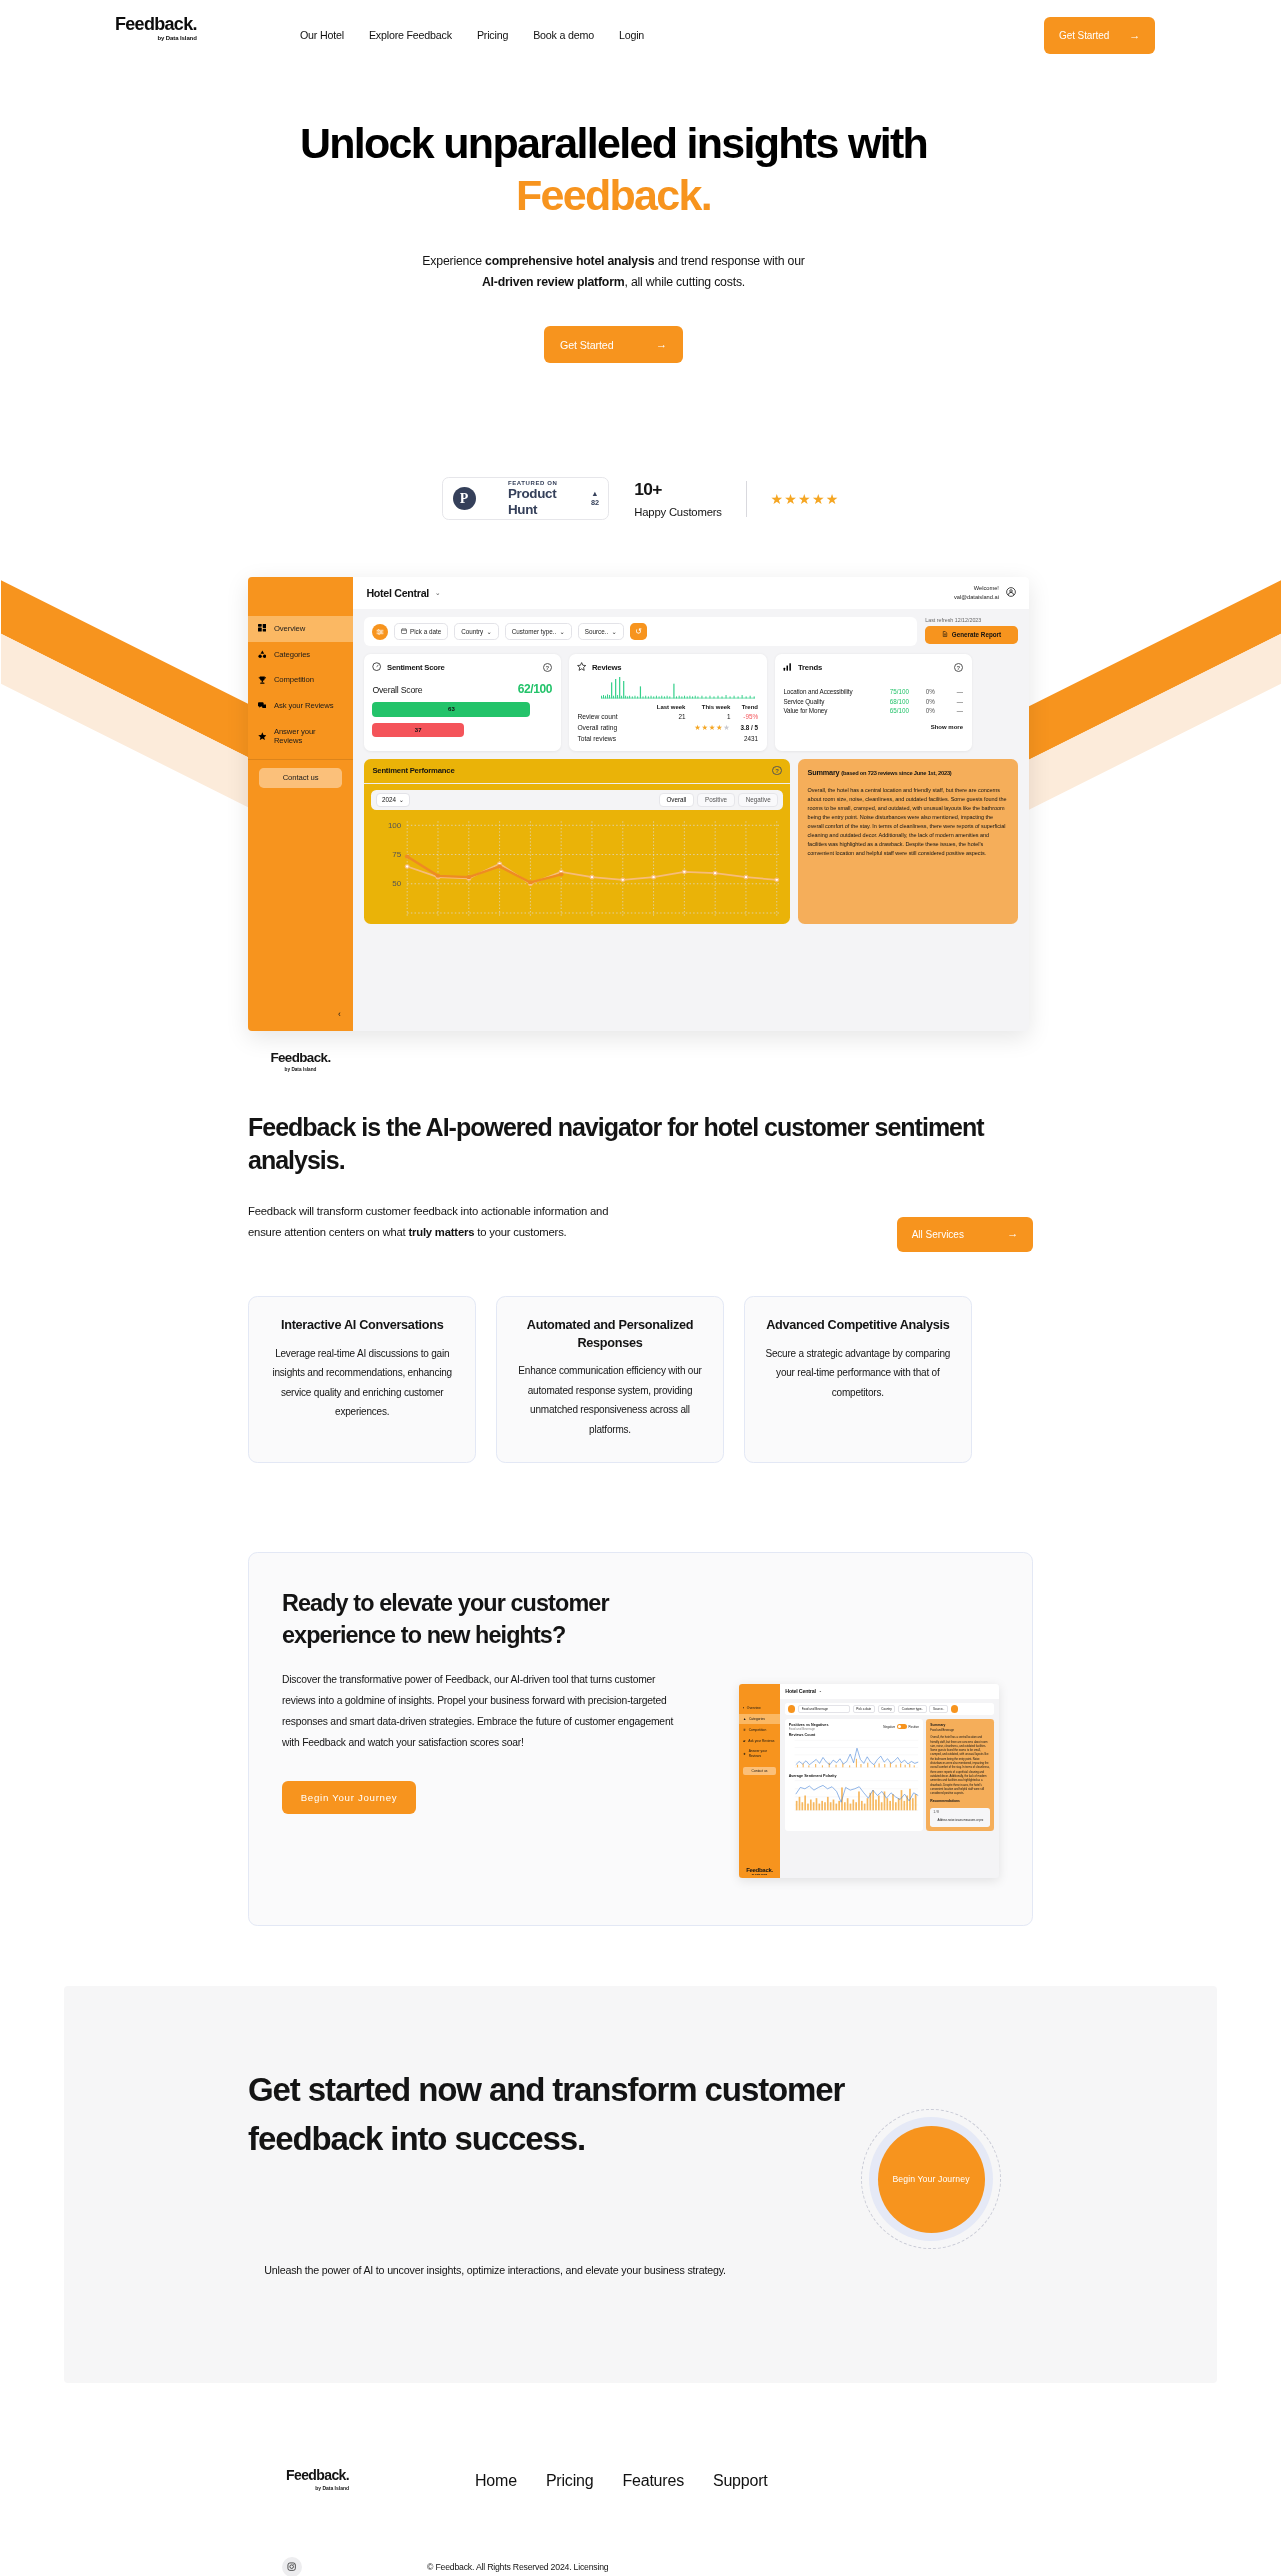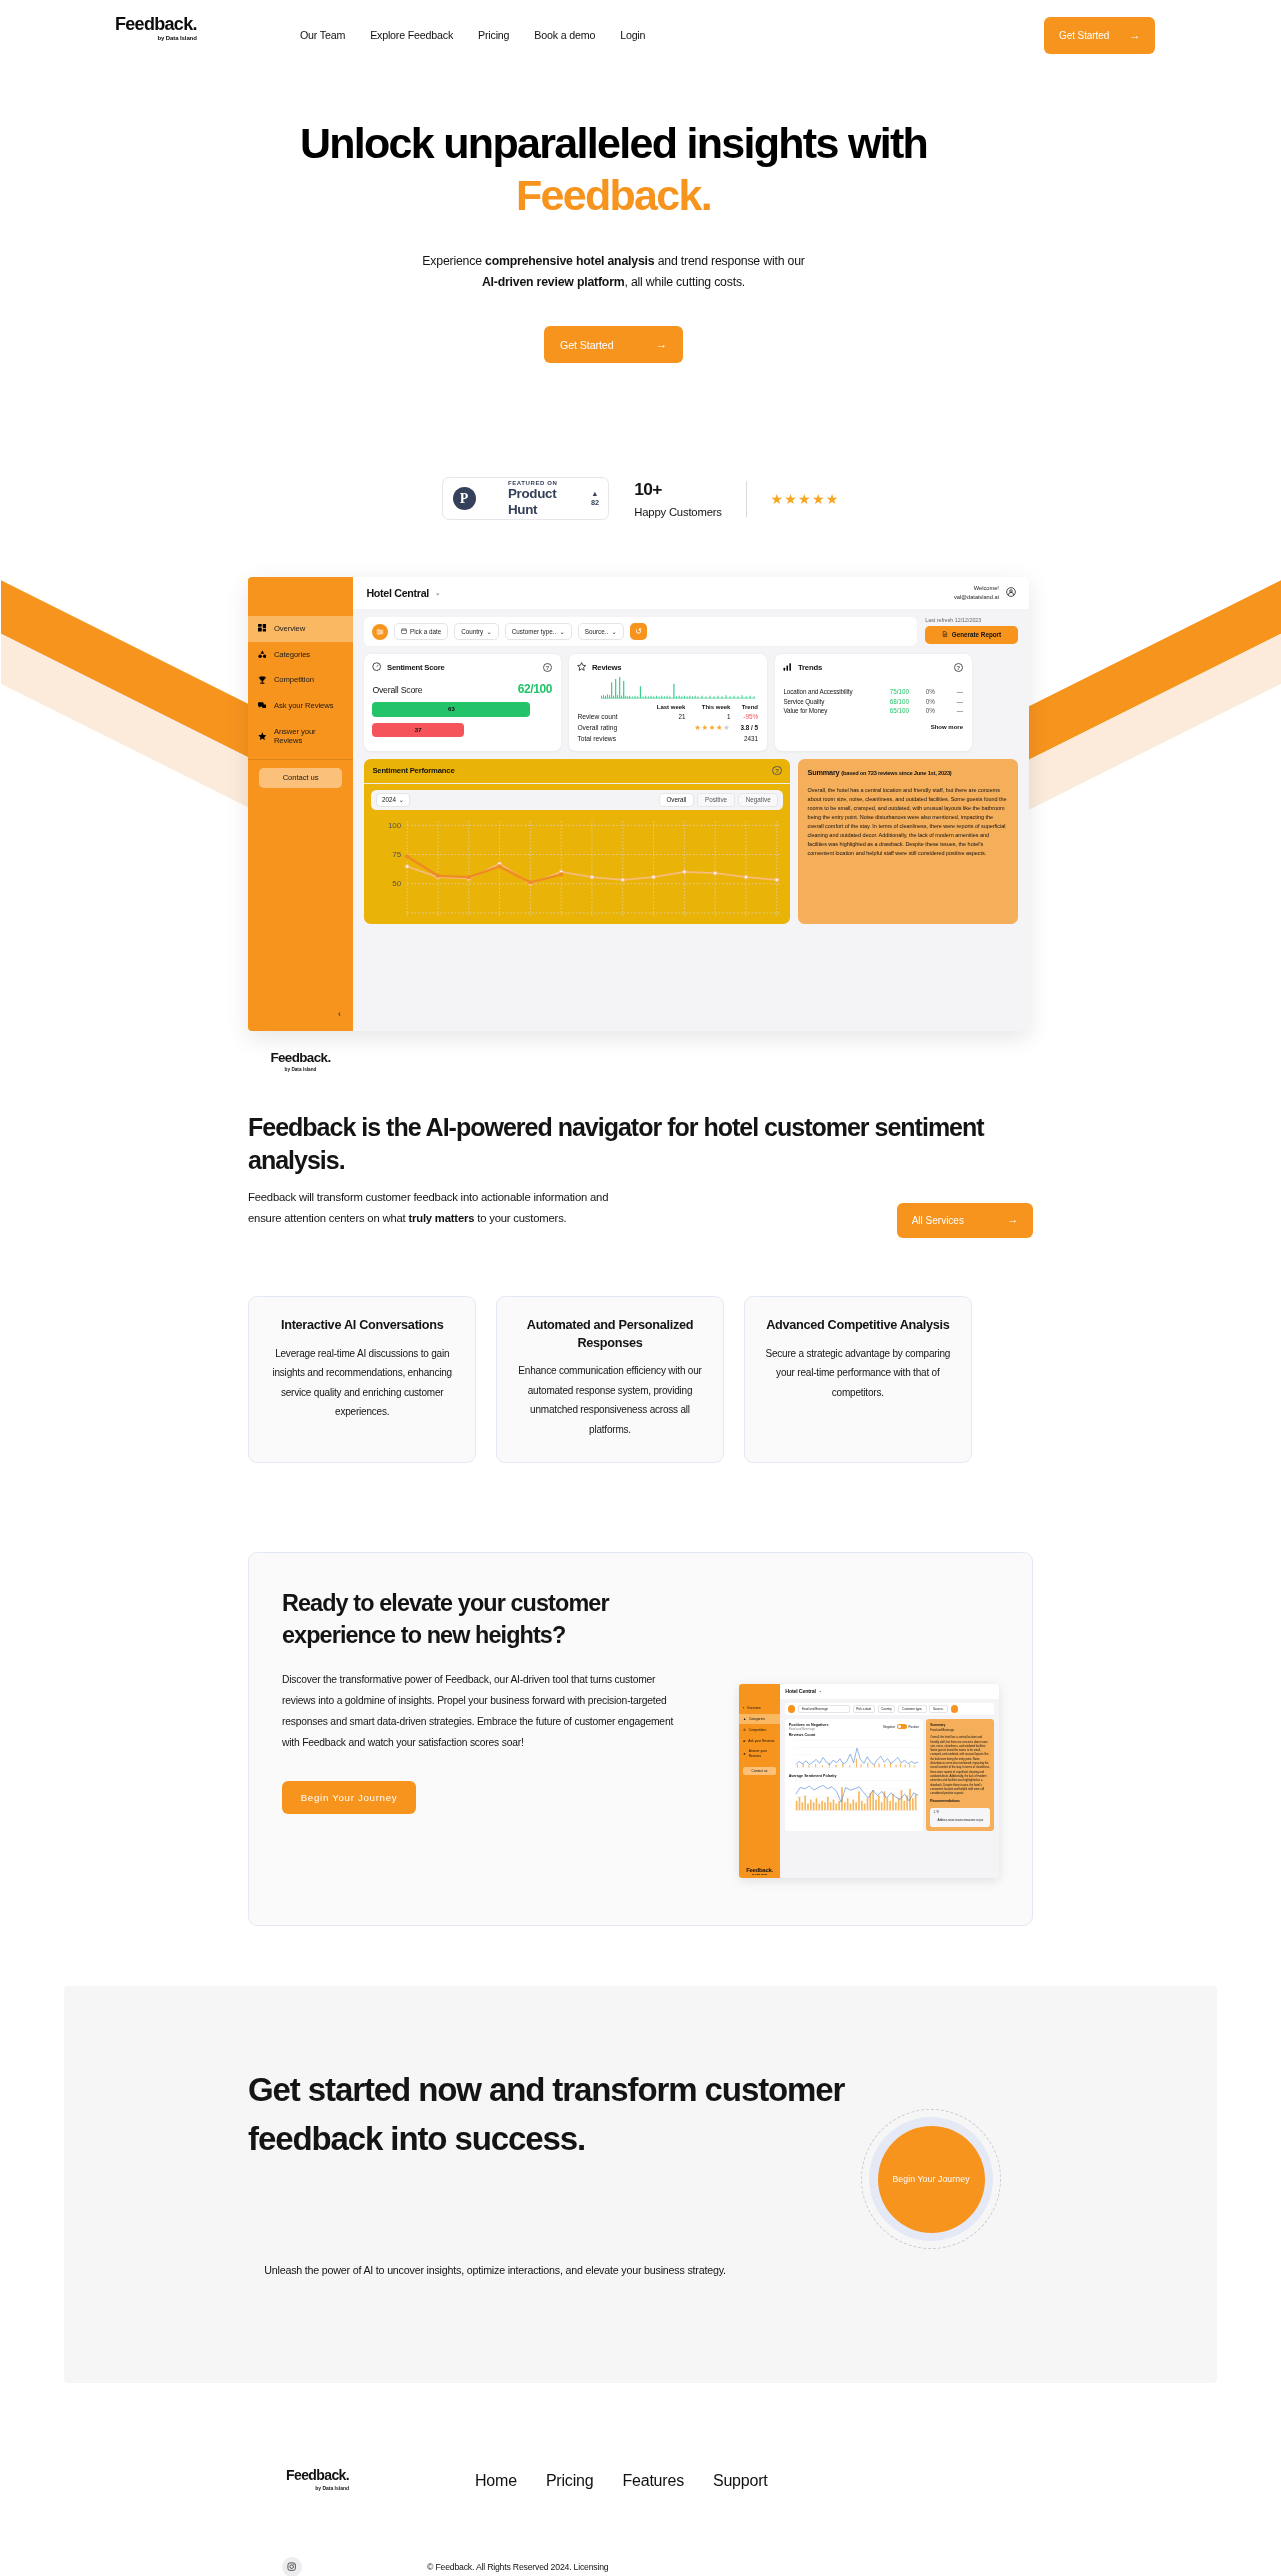--- a/index.html
+++ b/index.html
@@ -172,21 +172,21 @@
   .sum-hd { font-size: 7.3px; font-weight: 700; letter-spacing:-0.2px;}
   .sum-hd small { font-weight: 600; font-size: 5.7px; }
   .sum-body { font-size: 5.5px; line-height: 1.63; margin-top: 9.3px; letter-spacing: -0.03px;}
   .dash-foot-logo { position: absolute; left: 0; bottom: -41px; width: 105px; text-align:center;}
   .dfl-main { font-size: 13.4px; font-weight: 800; letter-spacing: -0.6px; }
   .dfl-sub { font-size: 4.7px; font-weight: 700; margin-top: 2px; }
 
   
   .sec2 { position: absolute; top: 1111px; left: 248px; width: 785px; }
   .sec2 h2 { font-size: 25px; font-weight: 800; letter-spacing: -1px; line-height: 1.33; }
-  .sec2-row { display: flex; align-items: flex-start; margin-top: 9px; }
+  .sec2-row { display: flex; align-items: flex-start; margin-top: 23px; }
   .sec2-p { width: 374px; font-size: 11.3px; line-height: 1.9; letter-spacing: -0.2px; }
   .sec2-p b { font-weight: 700; }
   .svc-btn {
     margin-left: auto; margin-top: 16px; background: #F7941E; color: #fff; border: none;
     border-radius: 6px; width: 136px; height: 35px; display: flex; align-items: center;
     justify-content: space-between; padding: 0 14.7px; font-size: 10px; font-family: inherit; cursor:pointer;
   }
 
   
   .feats { position: absolute; top: 1296px; left: 248px; width: 724px; display: flex; gap: 19.4px; }
@@ -268,21 +268,21 @@
 <body>
 
 <div class="page">
 
   <div class="nav">
     <div class="logo-block">
       <div class="logo-main">Feedback.</div>
       <div class="logo-sub">by Data Island</div>
     </div>
     <div class="nav-links">
-      <a href="#">Our Team</a>
+      <a href="#">Our Hotel</a>
       <a href="#">Explore Feedback</a>
       <a href="#">Pricing</a>
       <a href="#">Book a demo</a>
       <a href="#">Login</a>
     </div>
     <button class="nav-cta">
       <span>Get Started</span>
       <span class="arrow-r">→</span>
     </button>
   </div>

